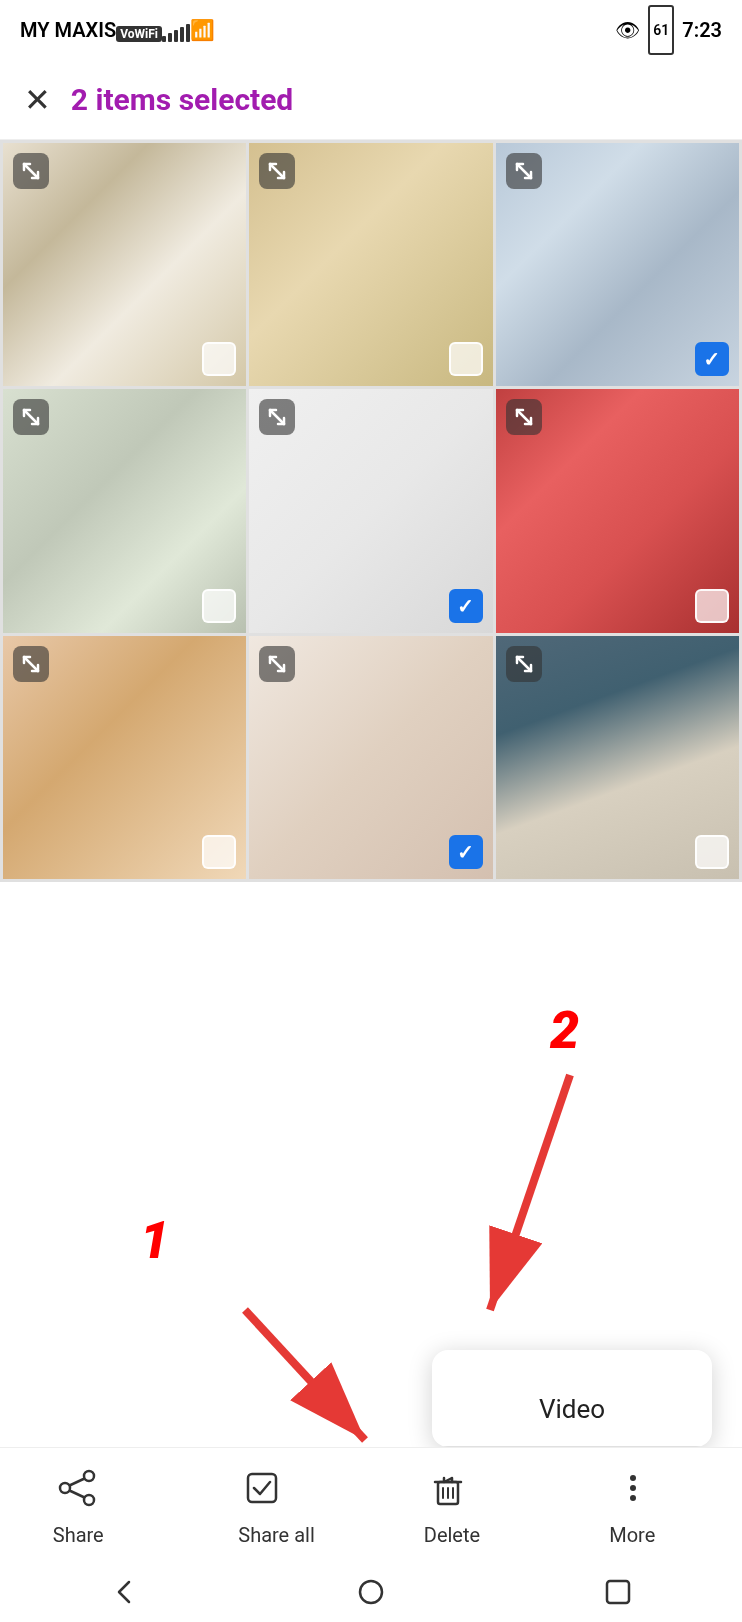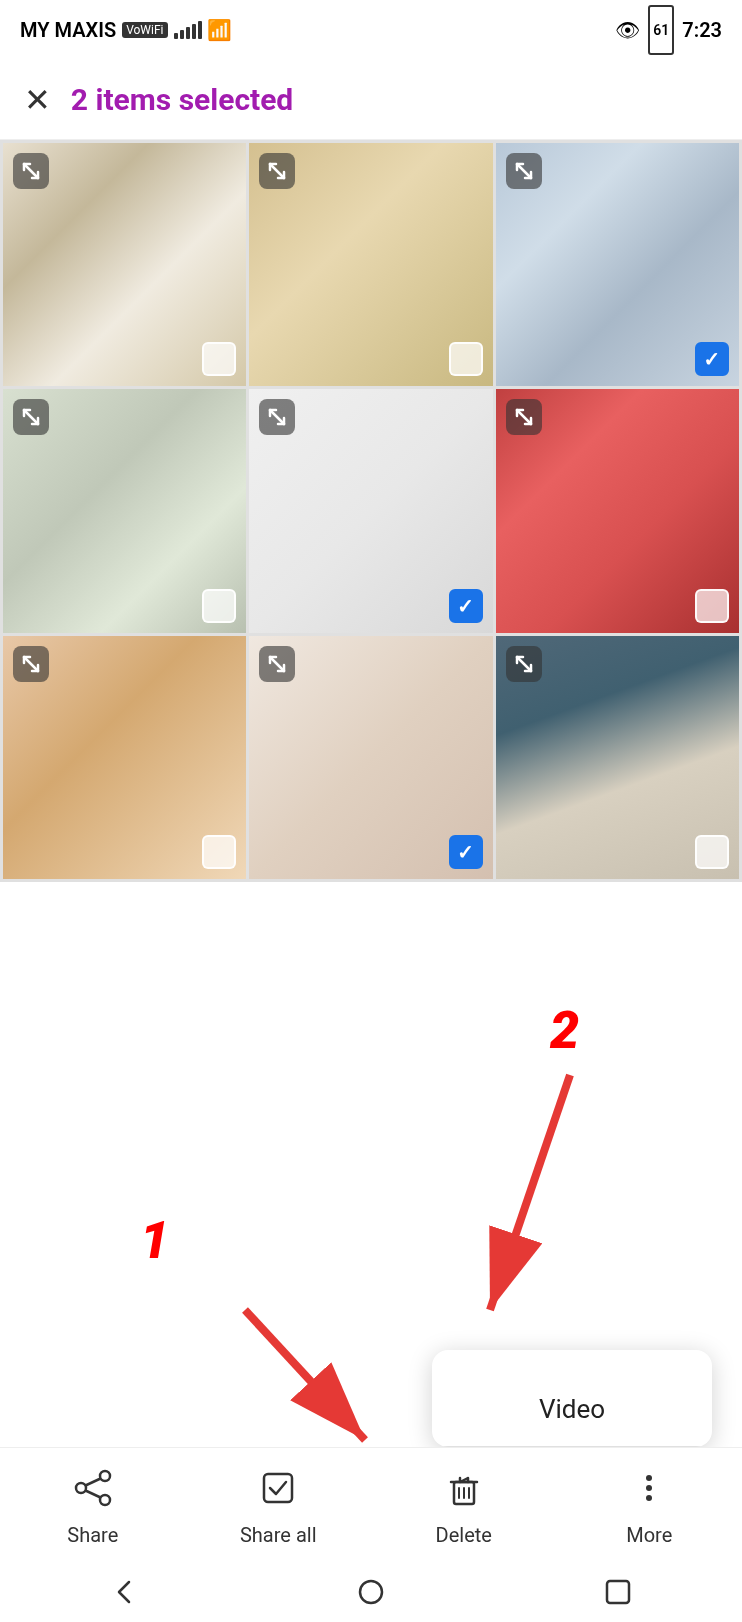--- a/index.html
+++ b/index.html
@@ -16,30 +16,30 @@
     .status-bar {
       height: 60px;
       background: #fff;
       display: flex;
       align-items: center;
       justify-content: space-between;
       padding: 0 20px;
       font-size: 22px;
       font-weight: 500;
     }
-    .status-left { display: flex; align-items: center; gap: 6px; }
+    .status-left { display: flex; align-items: flex-end; }
     .status-right { display: flex; align-items: center; gap: 8px; }
     .carrier-text { font-size: 20px; font-weight: 600; }
     .vowifi-badge {
       background: #333;
       color: #fff;
       font-size: 12px;
       padding: 1px 4px;
       border-radius: 3px;
-      font-weight: 400;
+      font-weight: 700;
     }
     .signal-bars { display: flex; align-items: flex-end; gap: 2px; height: 18px; }
     .signal-bar { width: 4px; background: #333; border-radius: 1px; }
     .wifi-icon { font-size: 20px; }
     .eye-icon { font-size: 20px; }
     .battery {
       display: flex; align-items: flex-end; gap: 2px;
       border: 2px solid #333; border-radius: 3px; padding: 15px 3px;
       font-size: 14px; font-weight: 600;
       position: relative;
@@ -219,21 +219,21 @@
       background: #fff;
       display: flex;
       align-items: center;
       justify-content: space-around;
       border-top: 1px solid #eee;
       z-index: 6;
     }
     .toolbar-item {
       display: flex;
       flex-direction: column;
-      align-items: center;
+      align-items: flex-start;
       gap: 11px;
       cursor: pointer;
       min-width: 80px;
     }
     .toolbar-icon {
       width: 48px;
       height: 48px;
       display: flex;
       align-items: center;
       justify-content: center;

